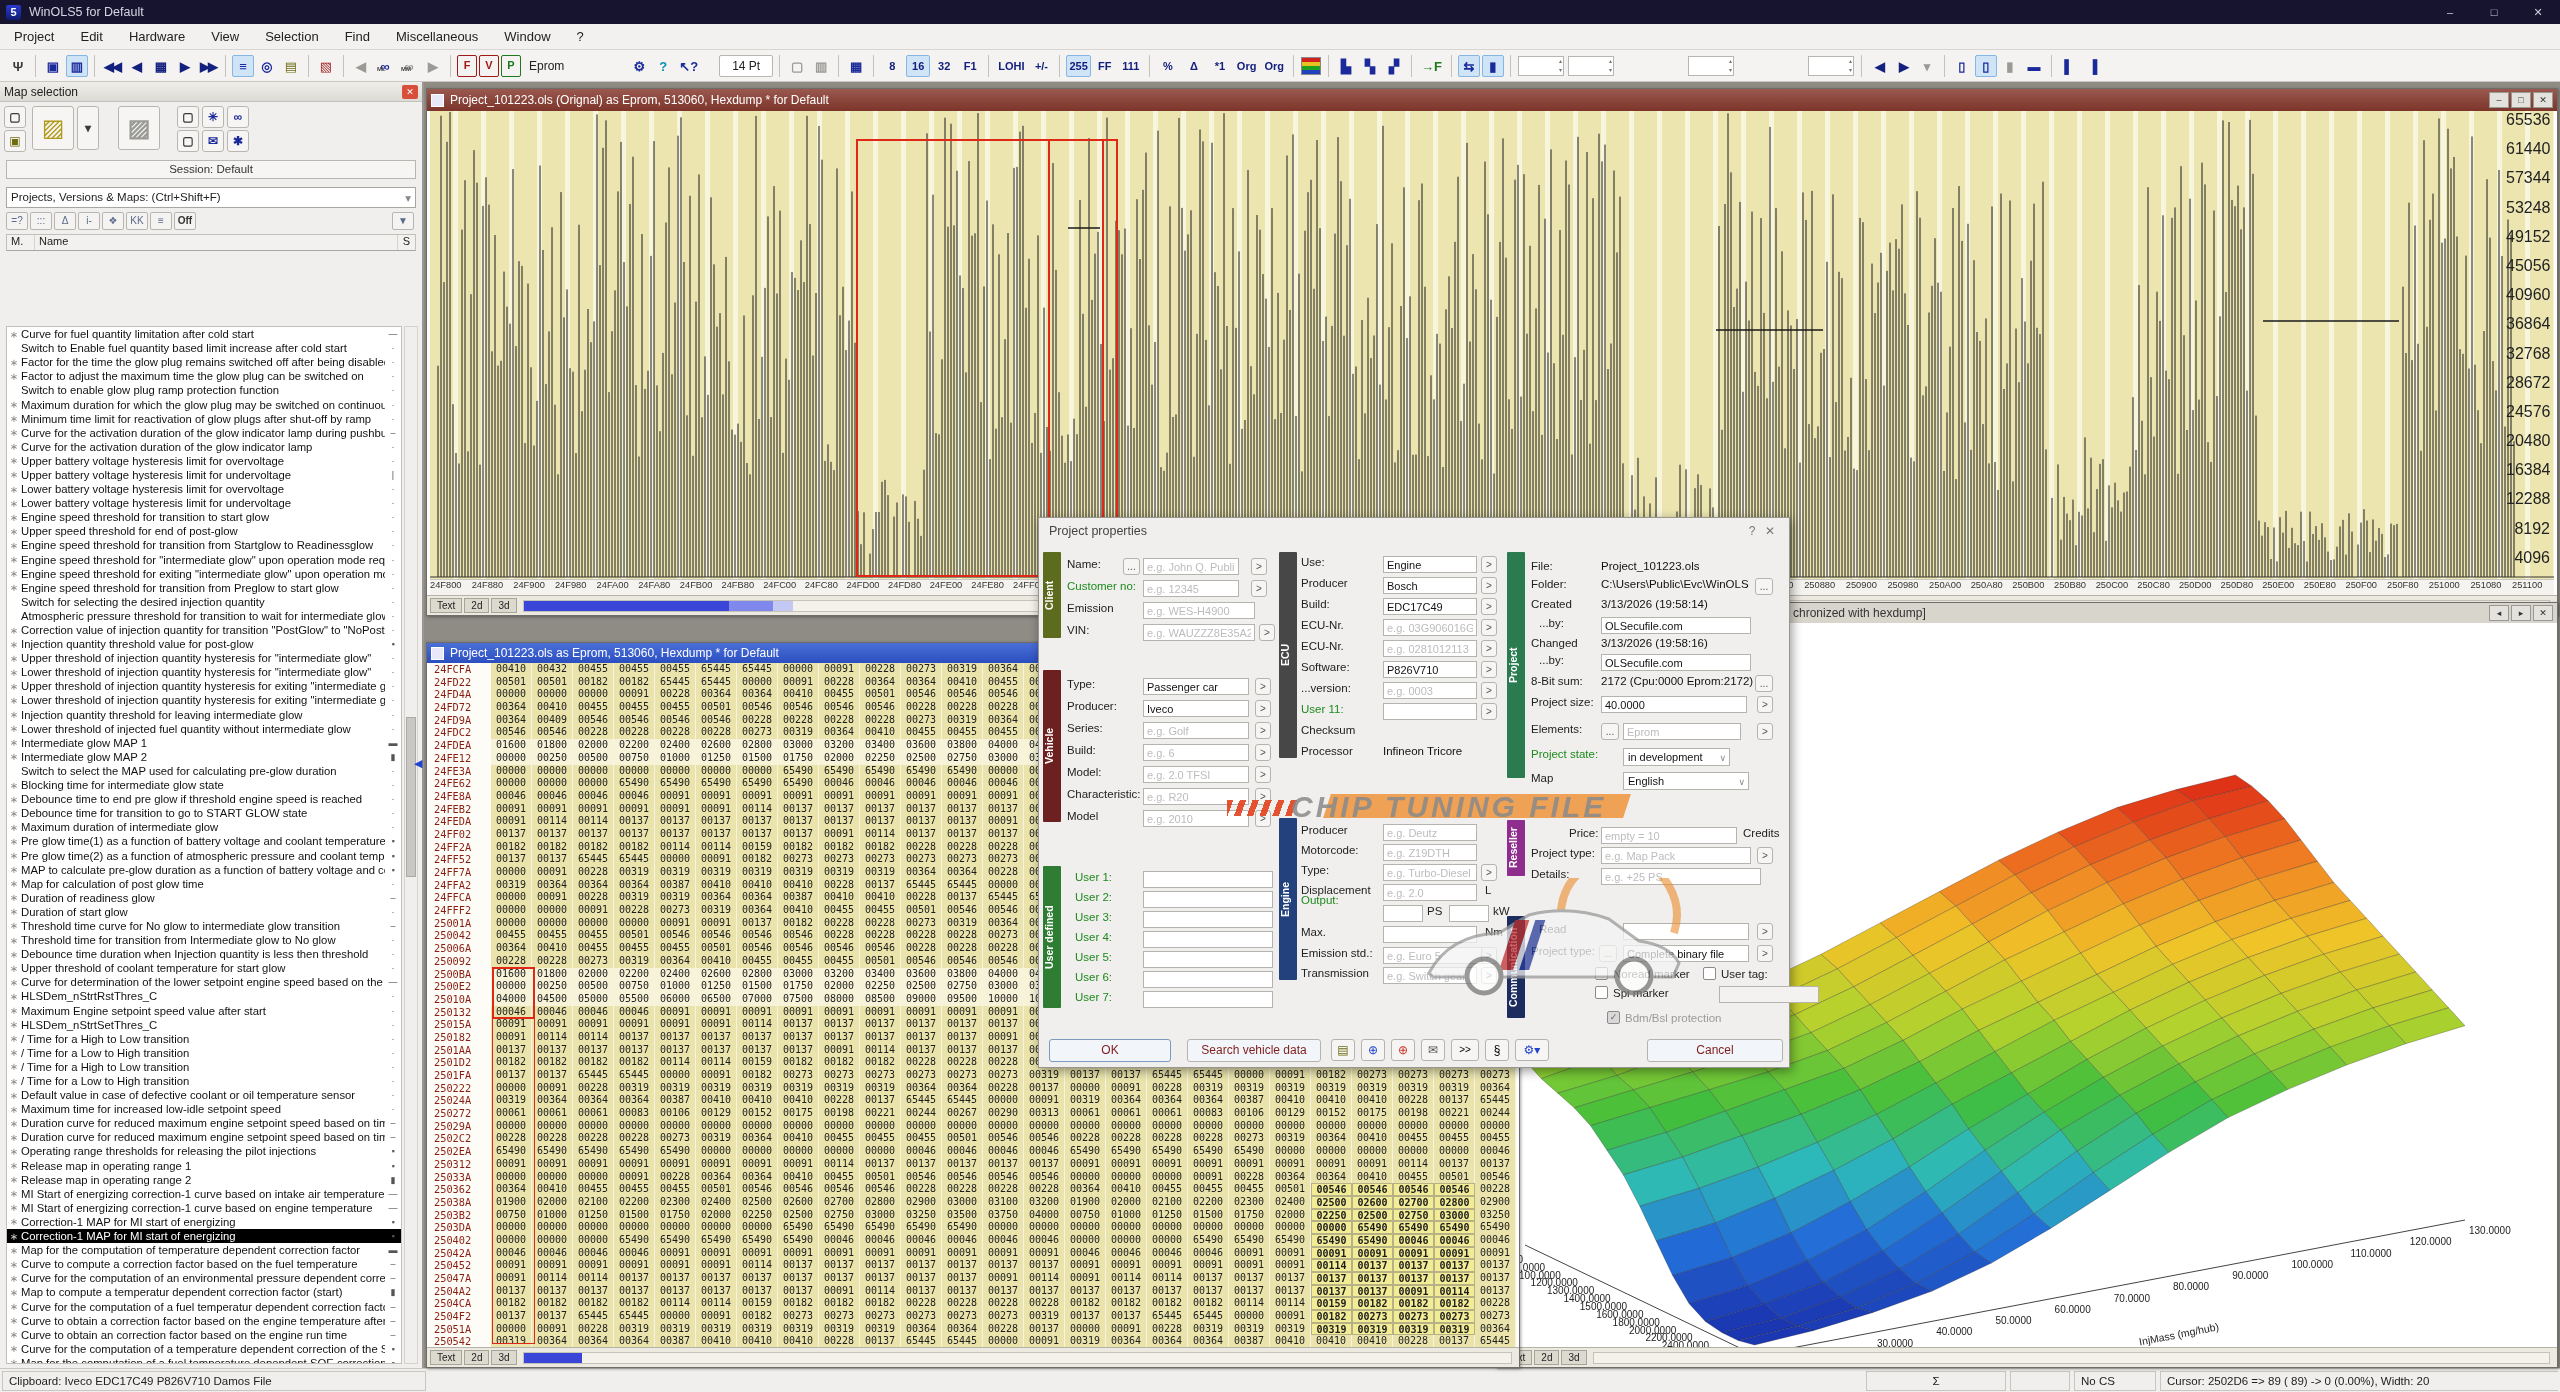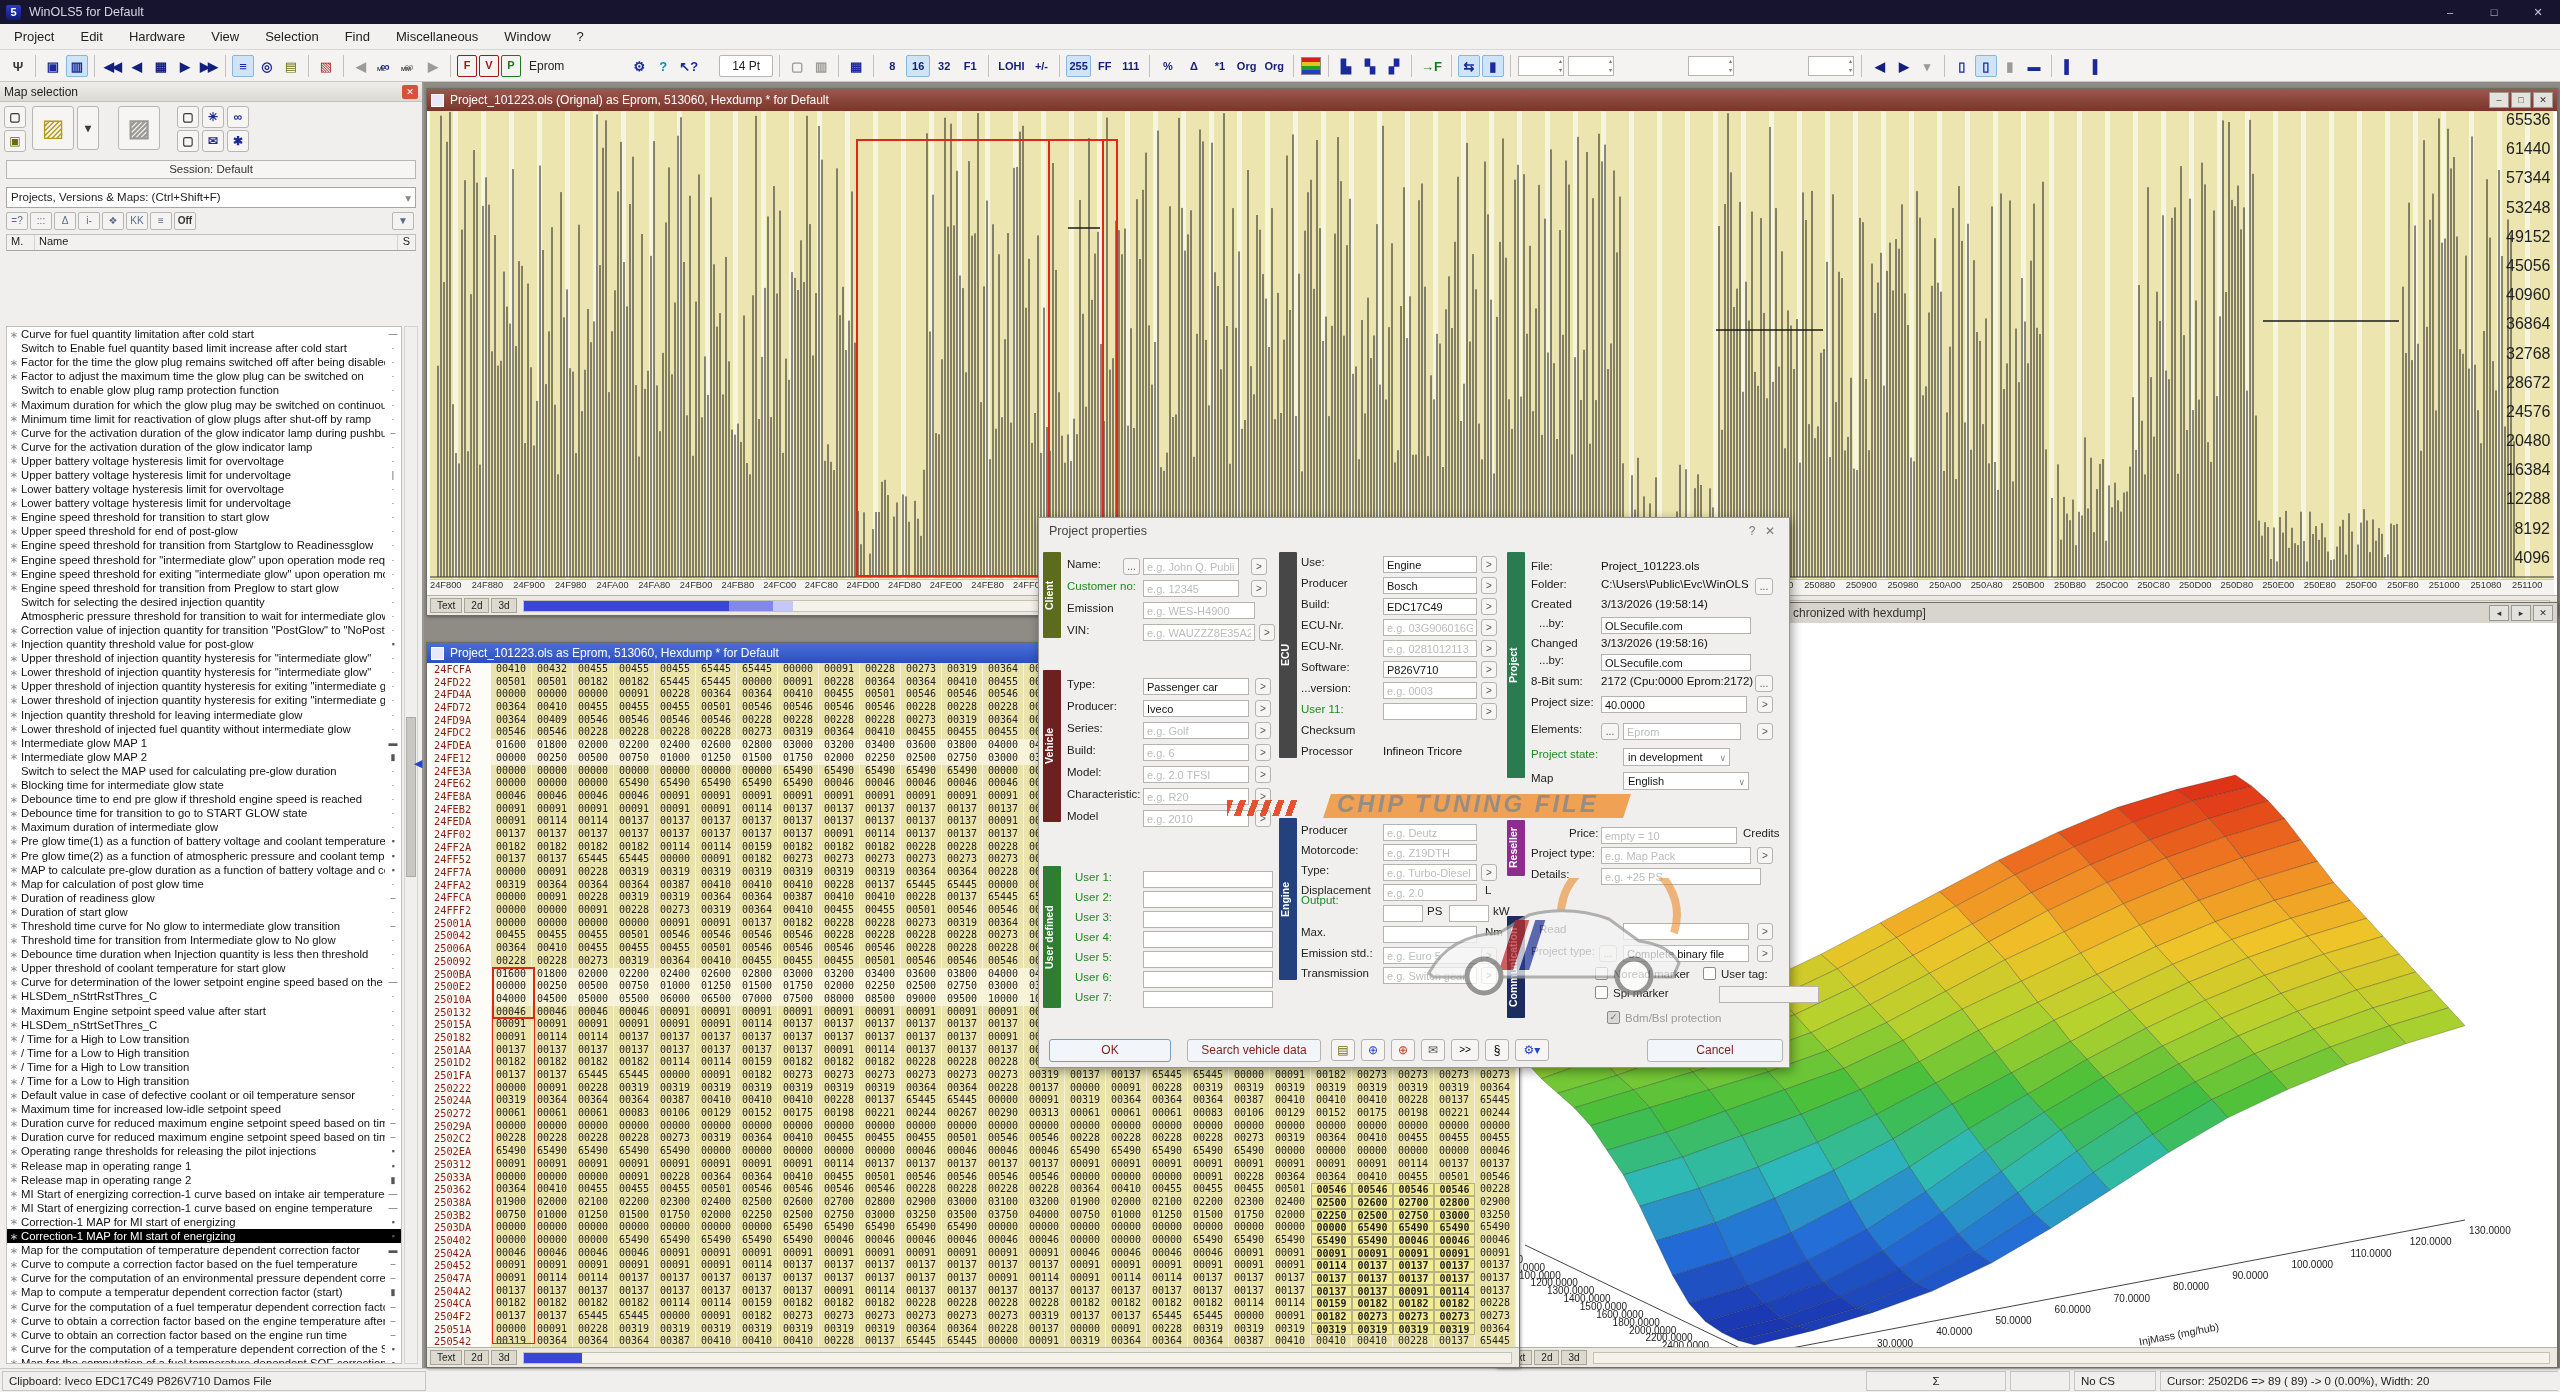--- a/index.html
+++ b/index.html
@@ -107,21 +107,21 @@
 .dbtn{position:absolute;height:17px;border:1px solid #b5b3ad;background:#f6f5f3;border-radius:3px;font-size:10px;color:#555;text-align:center;line-height:15px;}
 .dsel{position:absolute;height:18px;border:1px solid #b5b3ad;background:#fff;font-size:11px;color:#111;padding:0 14px 0 4px;line-height:16px;}
 .dsel:after{content:"∨";position:absolute;right:3px;top:1px;color:#888;font-size:9px;}
 .dchk{position:absolute;display:flex;align-items:center;font-size:11.5px;color:#222;}
 .dchk .box{width:13px;height:13px;border:1px solid #8a8a8a;background:#fff;margin-right:5px;border-radius:2px;text-align:center;line-height:11px;font-size:9px;color:#666;}
 .dchk.dis{color:#9a9a9a;}
 .dchk.dis .box{background:#d8d8d8;}
 .bigbtn{position:absolute;height:23px;border:1px solid #7a9ac0;background:#f2f6fa;border-radius:3px;font-size:12px;color:#7f1d1d;text-align:center;line-height:21px;}
 .mini{position:absolute;width:24px;height:22px;border:1px solid #b5b3ad;background:#f6f5f3;border-radius:3px;text-align:center;line-height:20px;font-size:12px;}
 .wm1{position:absolute;left:58px;top:196px;font-size:55px;font-style:italic;font-weight:bold;color:#9c9c9c;opacity:.6;letter-spacing:4px;white-space:nowrap;z-index:6;pointer-events:none;text-shadow:1px 1px 0 #fff;}
-.wm2{position:absolute;left:252px;top:272px;font-size:24px;font-style:italic;font-weight:bold;color:#8a8a8a;opacity:.85;letter-spacing:3px;white-space:nowrap;z-index:6;pointer-events:none;margin-left:46px;}
+.wm2{position:absolute;left:252px;top:272px;font-size:30px;font-style:italic;font-weight:bold;color:#8a8a8a;opacity:.85;letter-spacing:3px;white-space:nowrap;z-index:6;pointer-events:none;}
 .wmband{position:absolute;left:288px;top:276px;width:300px;height:24px;background:#ef8d2f;opacity:.8;transform:skewX(-18deg);z-index:5;pointer-events:none;}
 .wmstripes{position:absolute;left:188px;top:282px;width:70px;height:16px;z-index:6;opacity:.9;background:repeating-linear-gradient(110deg,#e2401c 0 6px,transparent 6px 12px);pointer-events:none;}
 .wmcar{position:absolute;left:370px;top:360px;z-index:6;opacity:.75;pointer-events:none;}
 
 .statusbar{position:absolute;left:0;bottom:0;width:2560px;height:24px;background:#f0efed;border-top:1px solid #c9c7c2;display:flex;align-items:center;font-size:11.5px;color:#222;}
 .sseg{height:20px;border:1px solid #c8c6c0;margin:0 2px;line-height:18px;padding:0 6px;white-space:nowrap;overflow:hidden;}
 .sgrow{flex:1;}
 </style>
 </head>
 <body>

